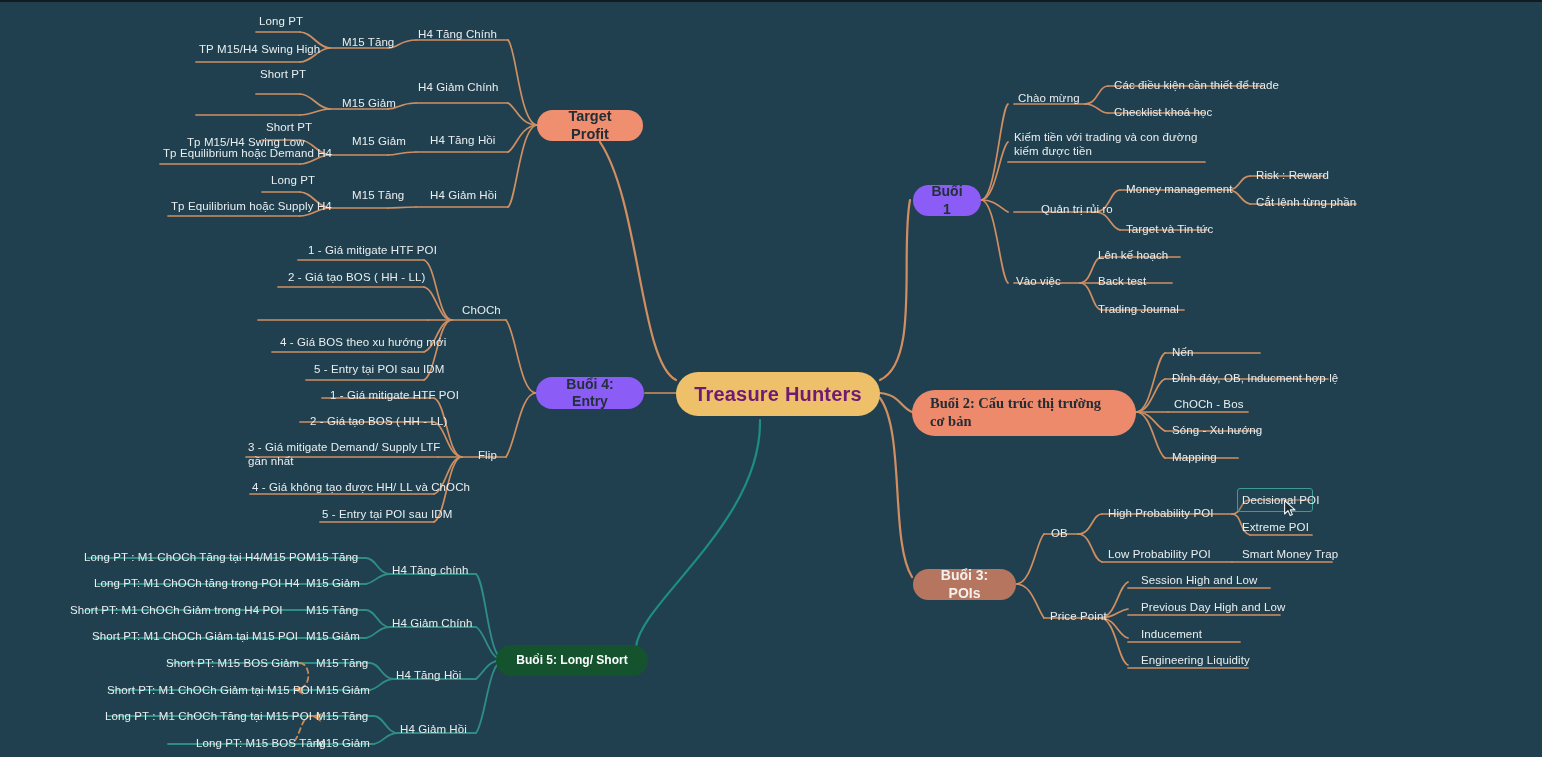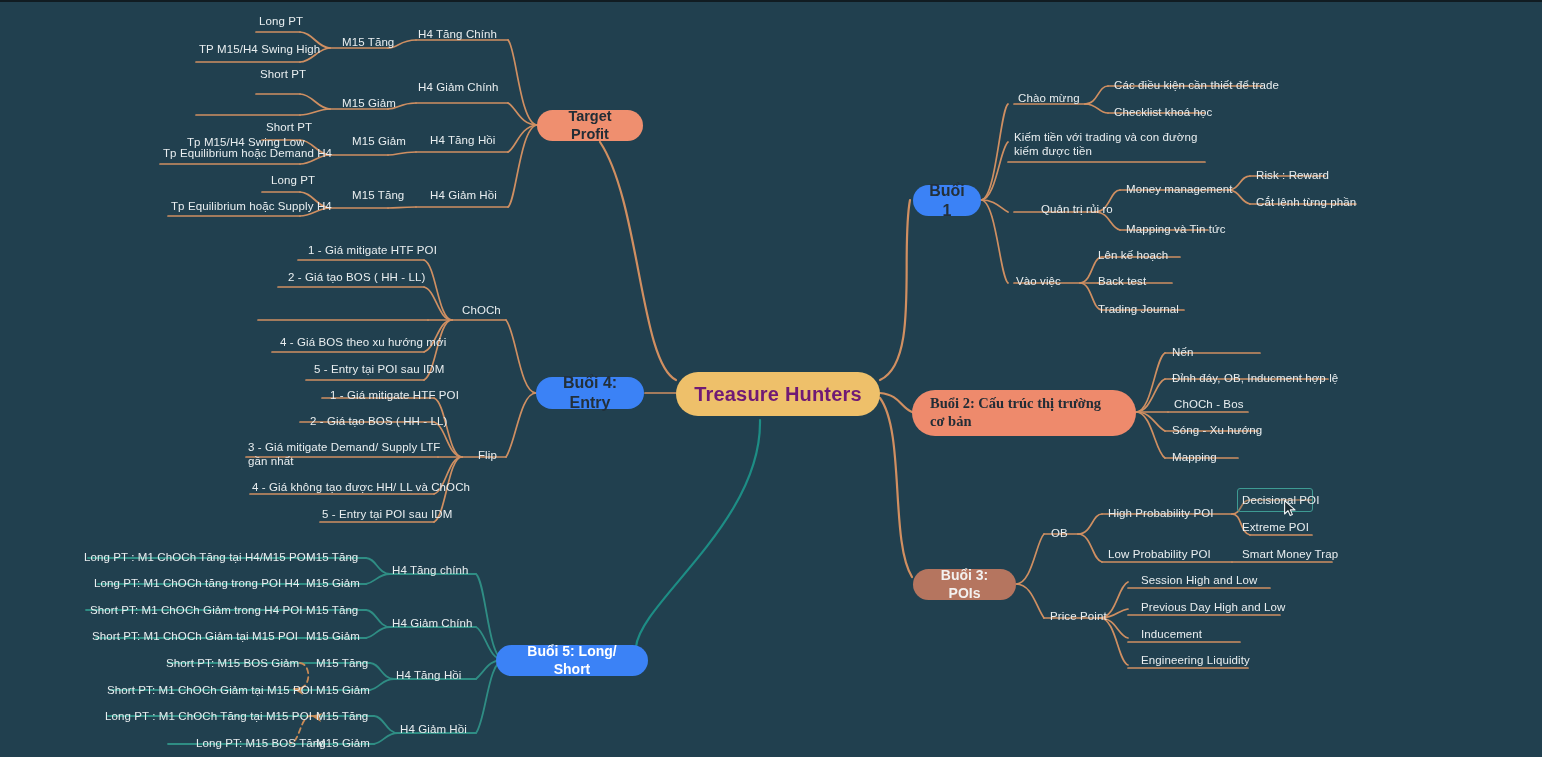--- a/index.html
+++ b/index.html
@@ -49,24 +49,24 @@
     padding: 6px 14px;
     line-height: 1.22;
   }
   .pill-root {
     background: #eec06a;
     color: #701a75;
     font-size: 20px;
     letter-spacing: .2px;
   }
   .pill-salmon { background: #ef8f6f; color: #222d36; font-size: 14.5px; }
-  .pill-orange { background: #3b82f6; color: #23303a; font-size: 16px; }
+  .pill-orange { background: #8b5cf6; color: #23303a; font-size: 14px; }
   .pill-salmon2 { background: #ee8a6c; color: #222d36; font-size: 14.5px; text-align: left; justify-content: flex-start; font-family: Liberation Serif, serif; }
   .pill-brown  { background: #b5755f; color: #f3f1ef; font-size: 14px; }
-  .pill-teal   { background: #3b82f6; color: #ffffff; font-size: 14px; }
+  .pill-teal   { background: #14532d; color: #ffffff; font-size: 12px; }
 
   
   .selected-box {
     position: absolute;
     border: 1.4px solid #3e9b93;
     border-radius: 3px;
     background: rgba(40,80,92,0.25);
     box-sizing: border-box;
   }
   .cursor {
@@ -324,21 +324,21 @@
   </div>
 
   <div class="node" style="left:392px; top:561px;"><span>H4 Tăng chính</span></div>
   <div class="node" style="left:306px; top:548px;"><span>M15 Tăng</span></div>
   <div class="node" style="left:84px; top:548px;"><span>Long PT : M1 ChOCh Tăng tại H4/M15 POI</span></div>
   <div class="node" style="left:306px; top:574px;"><span>M15 Giảm</span></div>
   <div class="node" style="left:94px; top:574px;"><span>Long PT: M1 ChOCh tăng trong POI H4</span></div>
 
   <div class="node" style="left:392px; top:614px;"><span>H4 Giảm Chính</span></div>
   <div class="node" style="left:306px; top:601px;"><span>M15 Tăng</span></div>
-  <div class="node" style="left:90px; top:601px;"><span>Short PT: M1 ChOCh Giảm trong H4 POI</span></div>
+  <div class="node" style="left:70px; top:601px;"><span>Short PT: M1 ChOCh Giảm trong H4 POI</span></div>
   <div class="node" style="left:306px; top:627px;"><span>M15 Giảm</span></div>
   <div class="node" style="left:92px; top:627px;"><span>Short PT: M1 ChOCh Giảm tại M15 POI</span></div>
 
   <div class="node" style="left:396px; top:666px;"><span>H4 Tăng Hồi</span></div>
   <div class="node" style="left:316px; top:654px;"><span>M15 Tăng</span></div>
   <div class="node" style="left:166px; top:654px;"><span>Short PT: M15 BOS Giảm</span></div>
   <div class="node" style="left:316px; top:681px;"><span>M15 Giảm</span></div>
   <div class="node" style="left:107px; top:681px;"><span>Short PT: M1 ChOCh Giảm tại M15 POI</span></div>
 
   <div class="node" style="left:400px; top:720px;"><span>H4 Giảm Hồi</span></div>
@@ -354,21 +354,21 @@
   <div class="node" style="left:1018px; top:89px;"><span>Chào mừng</span></div>
   <div class="node" style="left:1114px; top:76px;"><span>Các điều kiện cần thiết để trade</span></div>
   <div class="node" style="left:1114px; top:103px;"><span>Checklist khoá học</span></div>
 
   <div class="node wrap" style="left:1014px; top:128px; width:200px;"><span>Kiếm tiền với trading và con đường kiếm được tiền</span></div>
 
   <div class="node" style="left:1018px; top:200px;margin-left:23px;"><span>Quản trị rủi ro</span></div>
   <div class="node" style="left:1126px; top:180px;"><span>Money management</span></div>
   <div class="node" style="left:1256px; top:166px;"><span>Risk : Reward</span></div>
   <div class="node" style="left:1256px; top:193px;"><span>Cắt lệnh từng phần</span></div>
-  <div class="node" style="left:1126px; top:220px;"><span>Mapping và Tin tức</span></div>
+  <div class="node" style="left:1126px; top:220px;"><span>Target và Tin tức</span></div>
 
   <div class="node" style="left:1016px; top:272px;"><span>Vào việc</span></div>
   <div class="node" style="left:1098px; top:246px;"><span>Lên kế hoạch</span></div>
   <div class="node" style="left:1098px; top:272px;"><span>Back test</span></div>
   <div class="node" style="left:1098px; top:300px;"><span>Trading Journal</span></div>
 
   <div class="pill pill-salmon2" style="left:912px; top:388px; width:224px; height:46px; padding:6px 18px;">
     <span>Buổi 2: Cấu trúc thị trường cơ bản</span>
   </div>
 

